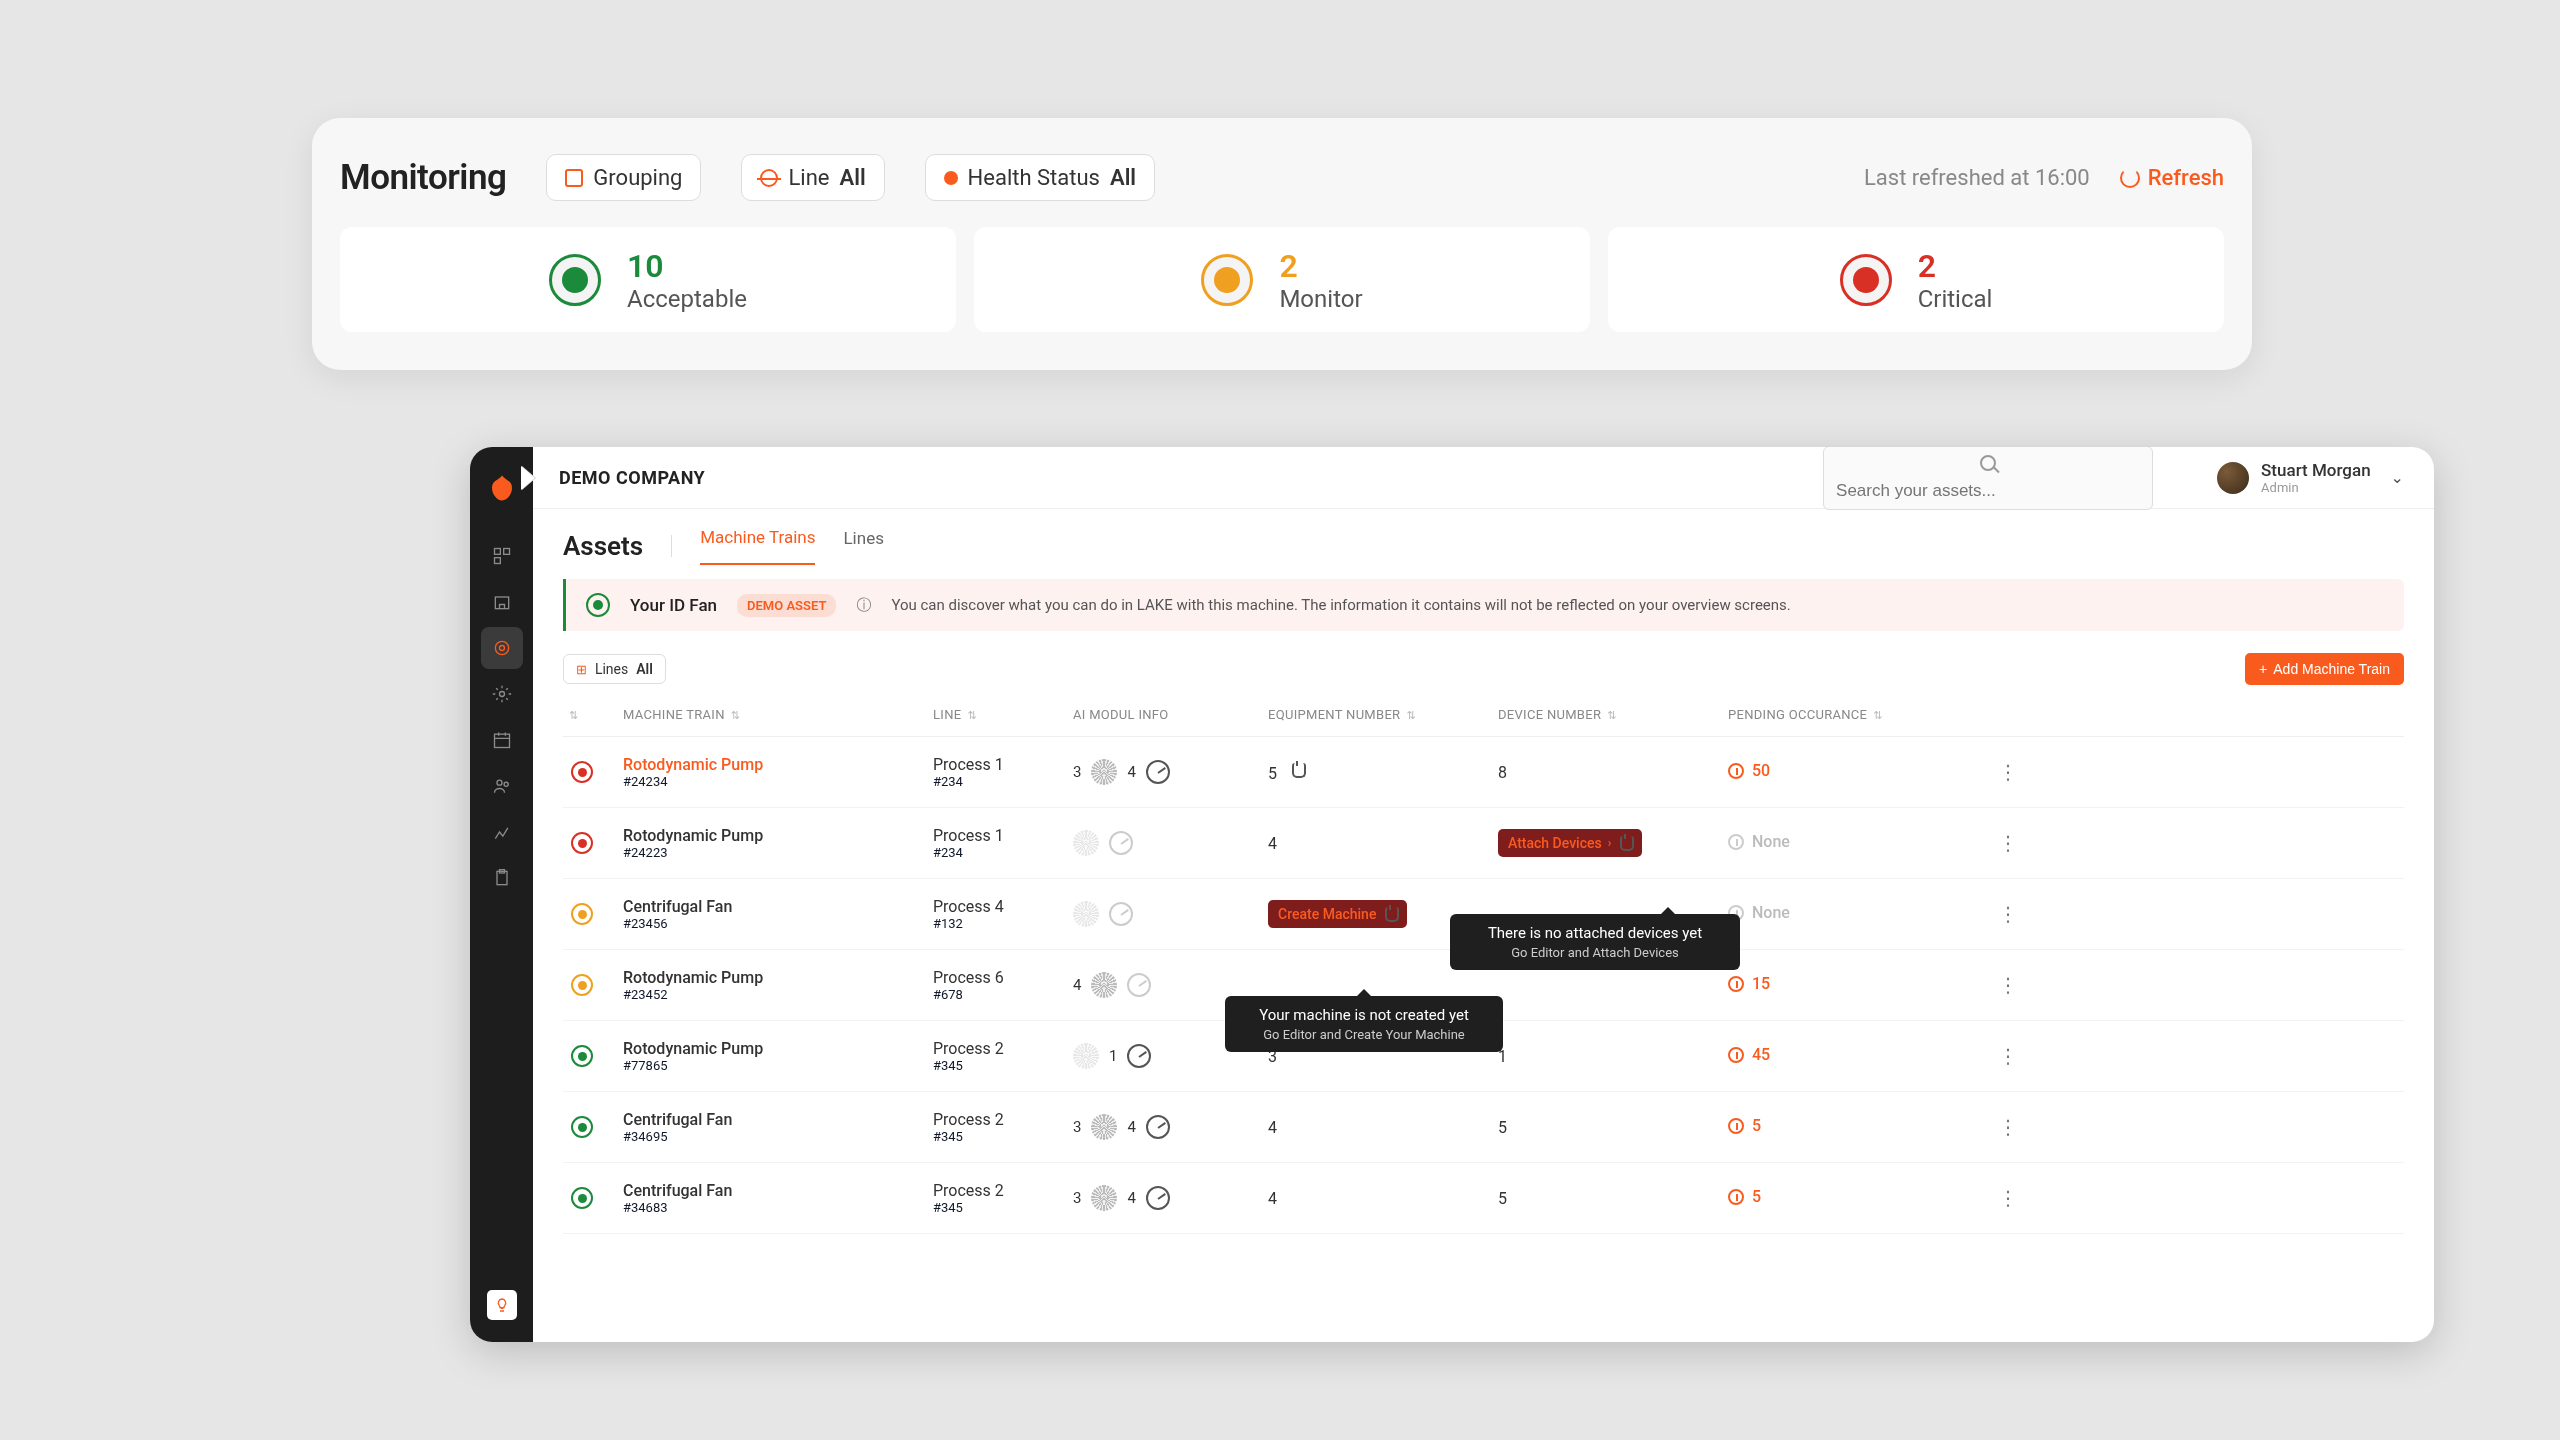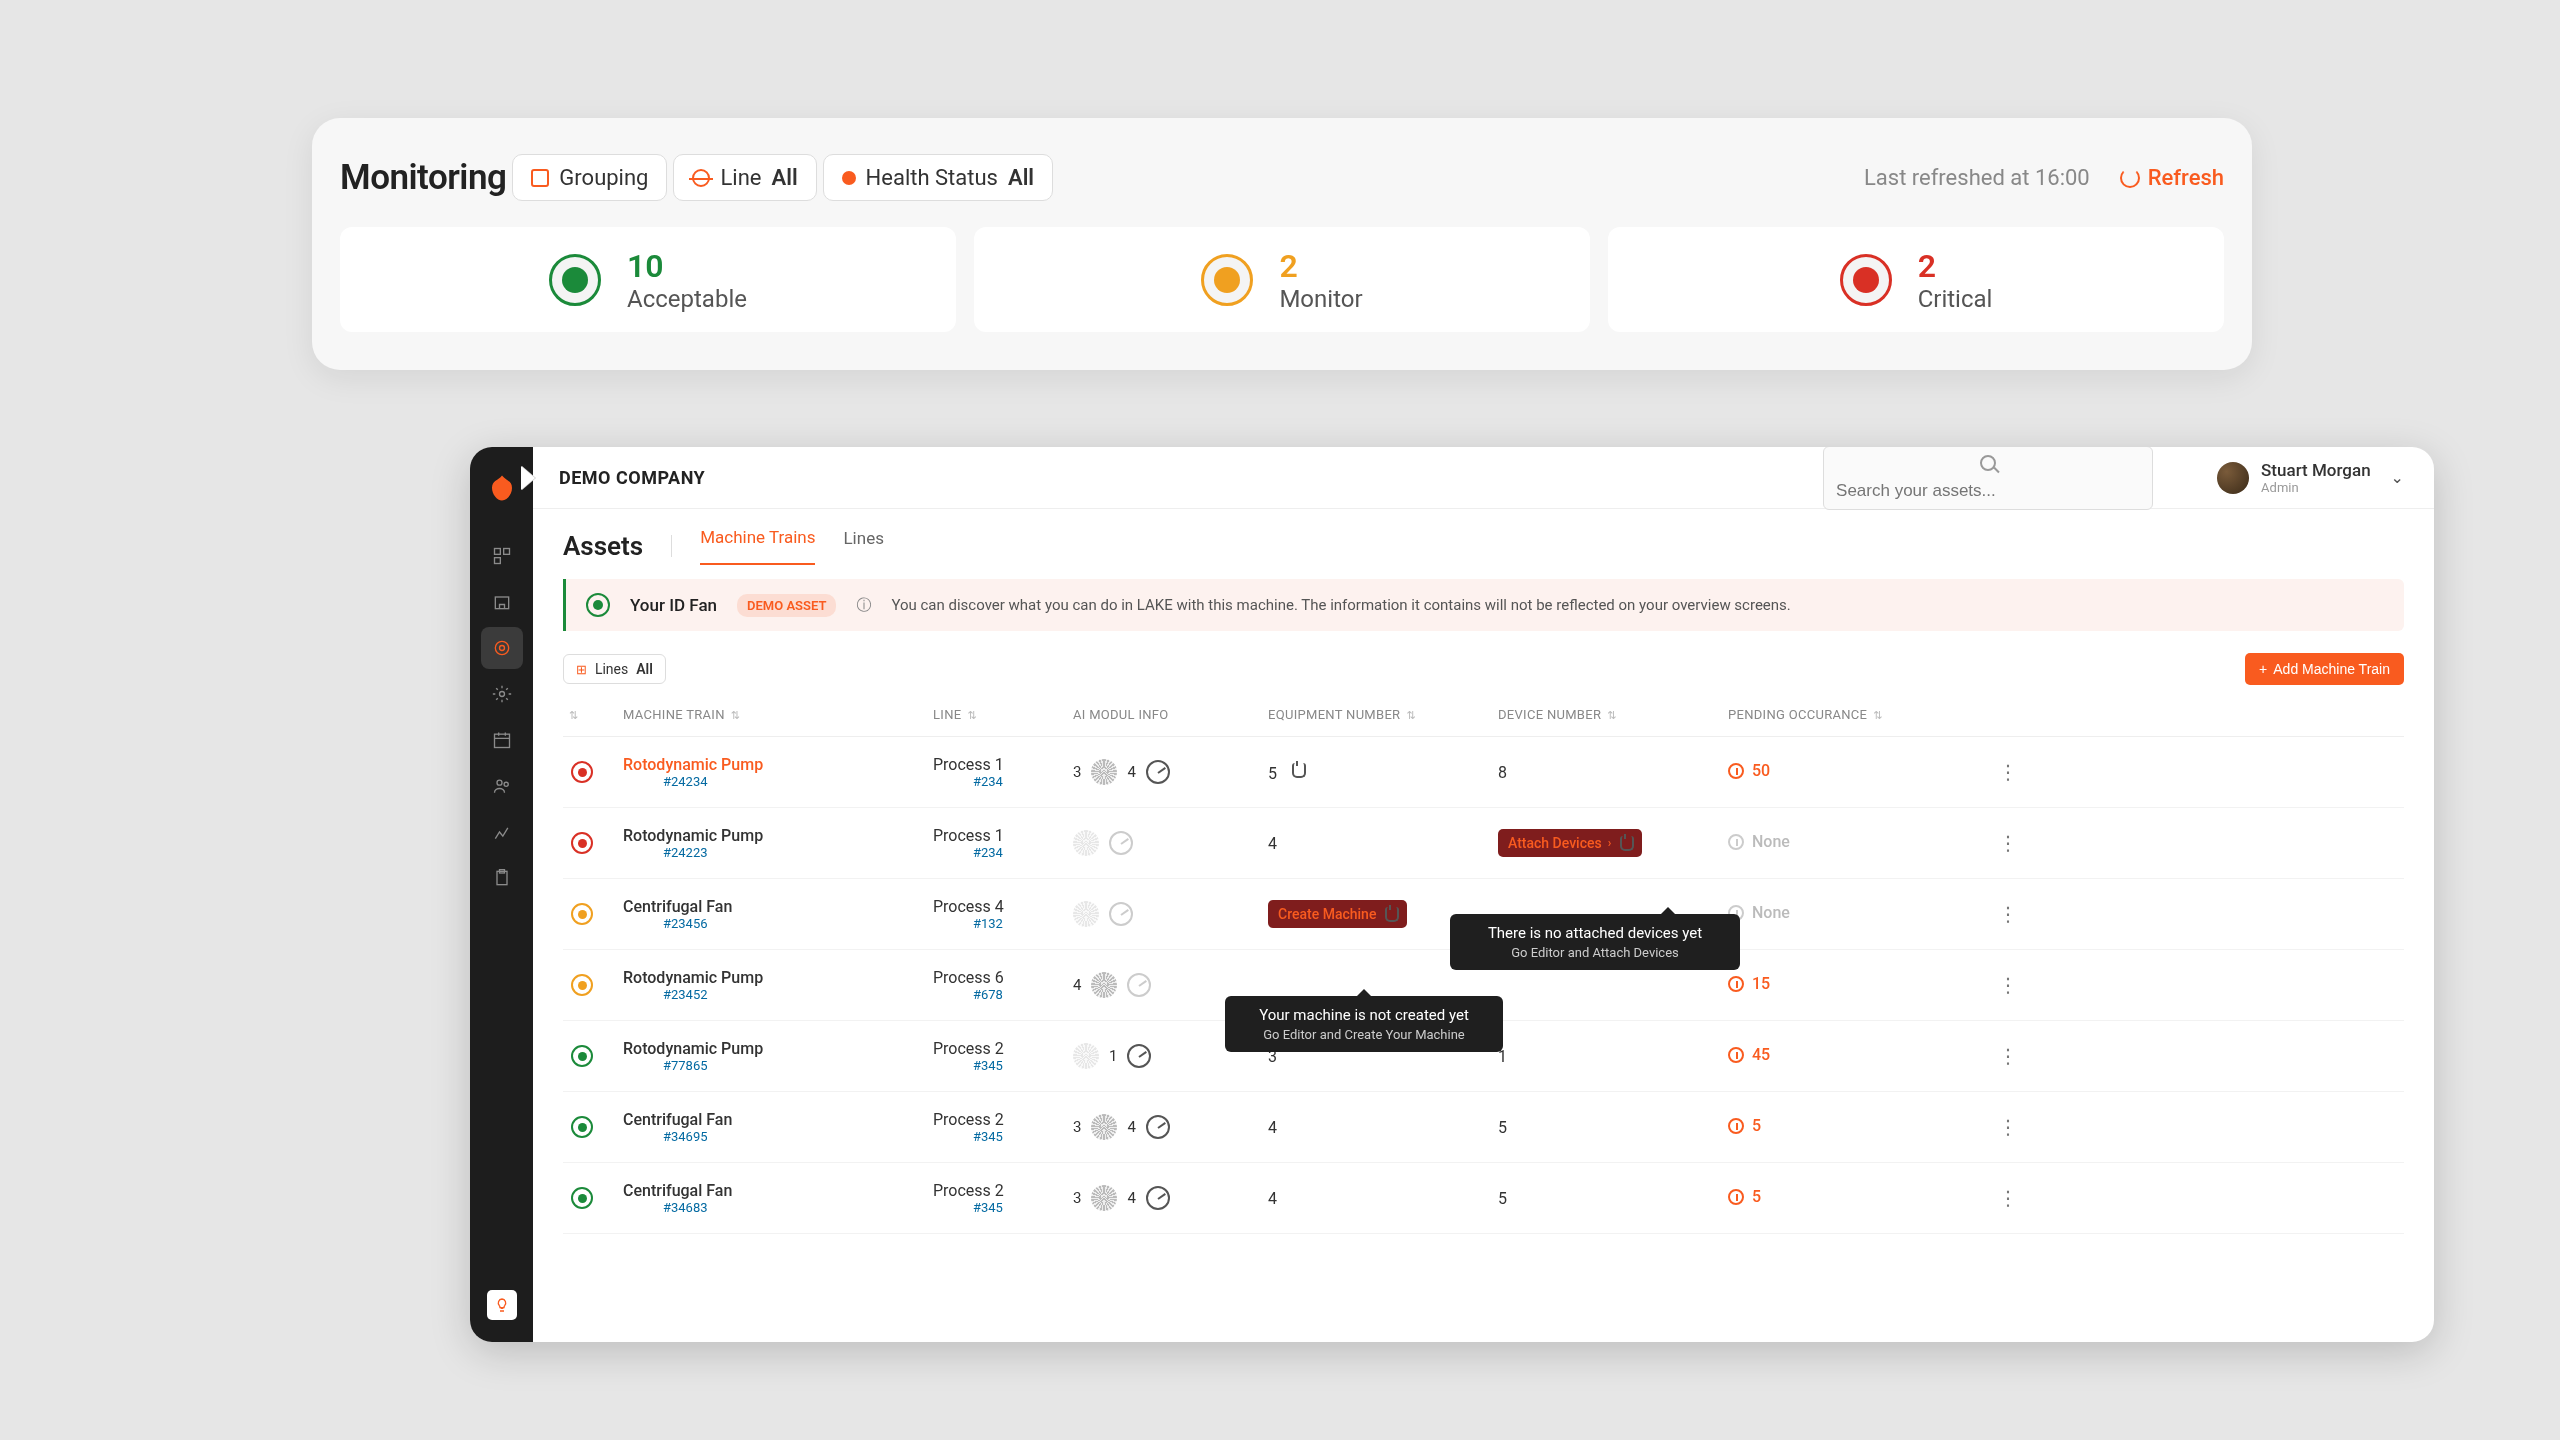--- a/index.html
+++ b/index.html
@@ -16,21 +16,21 @@
     .monitoring-card {
       position: absolute;
       left: 312px; top: 118px;
       width: 1940px; height: 252px;
       background: #f7f7f7;
       border-radius: 28px;
       box-shadow: 0 8px 32px rgba(0,0,0,0.08);
       padding: 36px 28px;
     }
     .monitoring-header {
-      display: flex; align-items: center; gap: 6px;
+      display: flex; align-items: center; gap: 40px;
       margin-bottom: 26px;
     }
     .monitoring-title {
       font-size: 35px; font-weight: 600; color: #222; letter-spacing: -0.5px;
     }
     .filter-chip {
       display: inline-flex; align-items: center; gap: 10px;
       background: #fff; border: 1px solid #ddd; border-radius: 10px;
       padding: 10px 18px; font-size: 22px; color: #333;
     }
@@ -186,21 +186,21 @@
       align-items:center; padding: 18px 0; border-bottom:1px solid #f2f2f2;
       font-size:16px; color:#333;
     }
     .trow .status { width:22px; height:22px; border-radius:50%; margin-left:8px; display:flex; align-items:center; justify-content:center; }
     .trow .status .in { width:9px; height:9px; border-radius:50%; }
     .st-red { border:2px solid #d93025; } .st-red .in{ background:#d93025; }
     .st-yellow { border:2px solid #f0a020; } .st-yellow .in{ background:#f0a020; }
     .st-green { border:2px solid #1b8a3a; } .st-green .in{ background:#1b8a3a; }
     .mname .title { font-weight:500; }
     .mname.active .title { color:#f95b1f; }
-    .sub { font-size:13px; color:#0369a1;margin-left:40px; }
+    .sub { font-size:13px; color:#0f172a; }
     .ai-info { display:flex; align-items:center; gap:10px; }
     .ai-ring {
       width:26px; height:26px; border-radius:50%;
       background: repeating-conic-gradient(#bbb 0 8deg, #eee 8deg 16deg);
       display:inline-block;
     }
     .ai-ring.dim { opacity:0.35; }
     .ai-gauge { width:24px; height:24px; border:2px solid #555; border-radius:50%; position:relative; display:inline-block; }
     .ai-gauge::after { content:''; position:absolute; width:9px; height:2px; background:#555; left:10px; top:10px; transform-origin:left; transform:rotate(-35deg); }
     .ai-gauge.dim { border-color:#ccc; } .ai-gauge.dim::after{ background:#ccc; }

